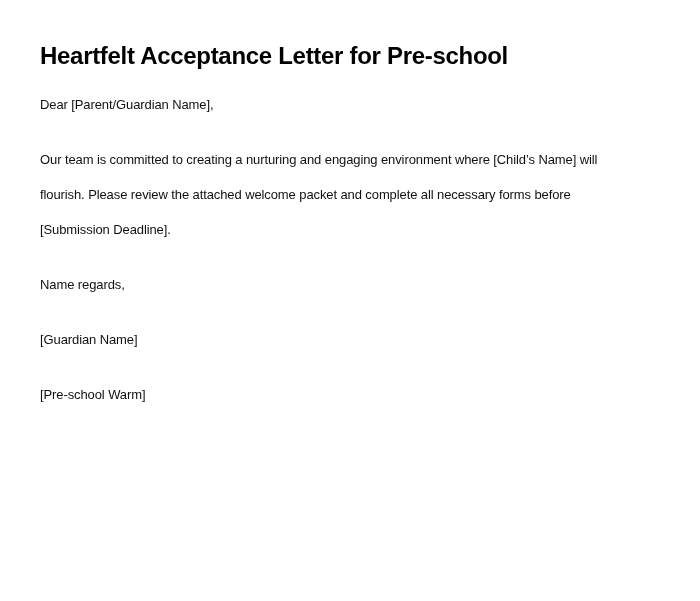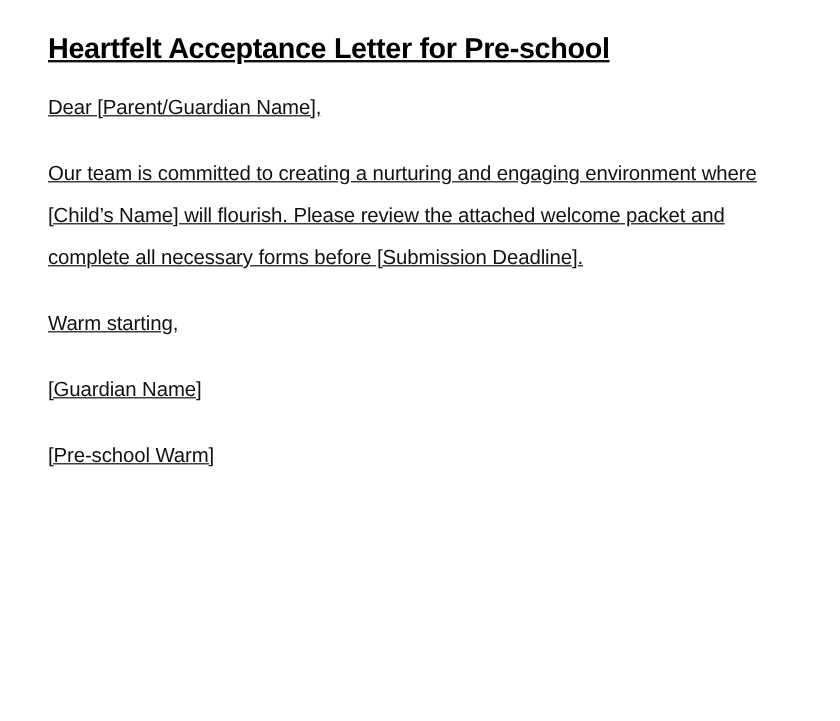--- a/index.html
+++ b/index.html
@@ -8,45 +8,44 @@
       background: #ffffff;
       width: 700px;
       height: 601px;
       overflow: hidden;
     }
     .page {
       position: relative;
       width: 700px;
       height: 499px;
       box-sizing: border-box;
-      padding: 26px 40px 0 40px;
+      padding: 41px 40px 0 40px;
       color: #111111;
       font-family: "Liberation Sans", sans-serif;
-      text-decoration: underline;
     }
     .title {
       font-weight: bold;
       font-size: 24px;
       line-height: 30px;
       margin: 0 0 14px 0;
       letter-spacing: -0.3px;
       color: #000000;
     }
     .para {
-      font-size: 17px;
+      font-size: 13px;
       line-height: 35px;
       margin: 16px 0 20px 0;
       letter-spacing: -0.1px;
       width: 600px;
     }
     .para.greeting { margin-bottom: 20px; }
   </style>
 </head>
 <body>
 
 <div class="page">
   <h1 class="title">Heartfelt Acceptance Letter for Pre-school</h1>
   <p class="para greeting">Dear [Parent/Guardian Name],</p>
   <p class="para">Our team is committed to creating a nurturing and engaging environment where [Child’s Name] will flourish. Please review the attached welcome packet and complete all necessary forms before [Submission Deadline].</p>
-  <p class="para">Warm starting,</p>
+  <p class="para">Name regards,</p>
   <p class="para">[Guardian Name]</p>
   <p class="para">[Pre-school Warm]</p>
 </div>
 
 </body></html>

